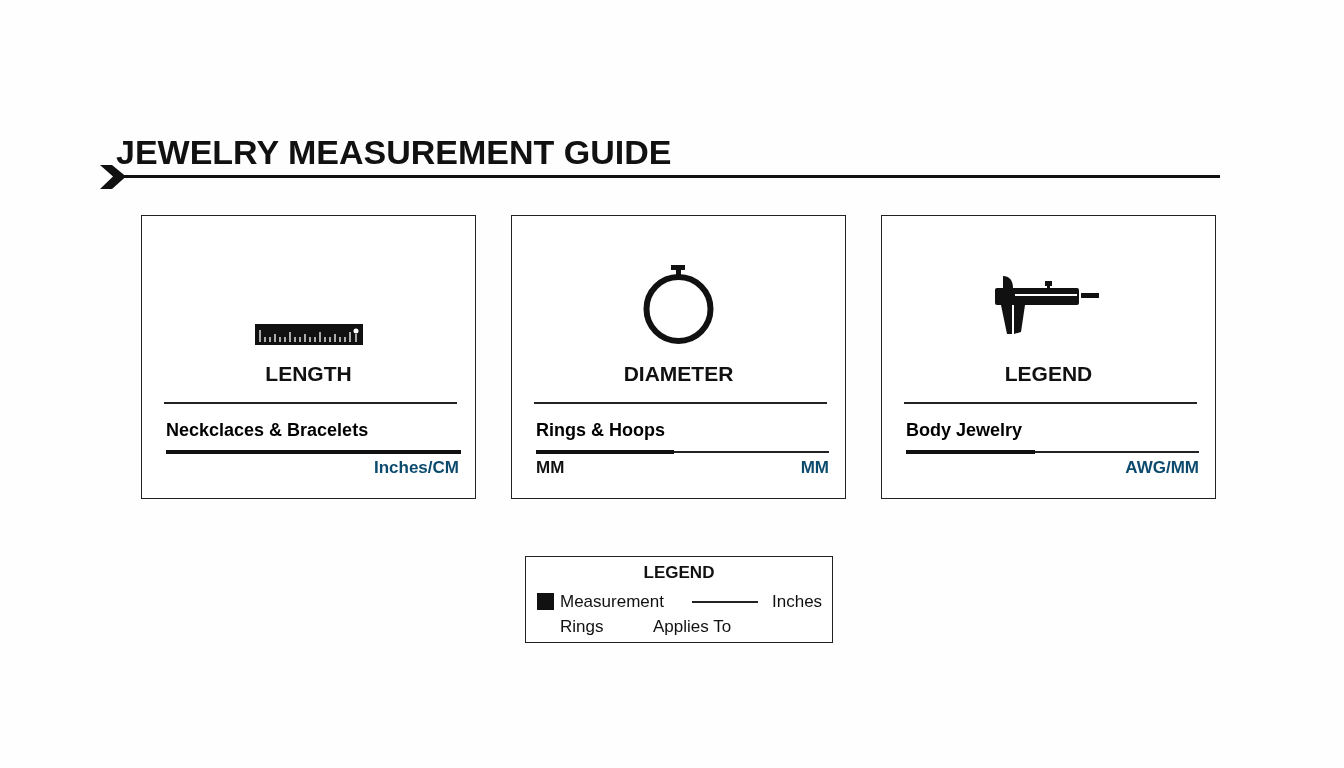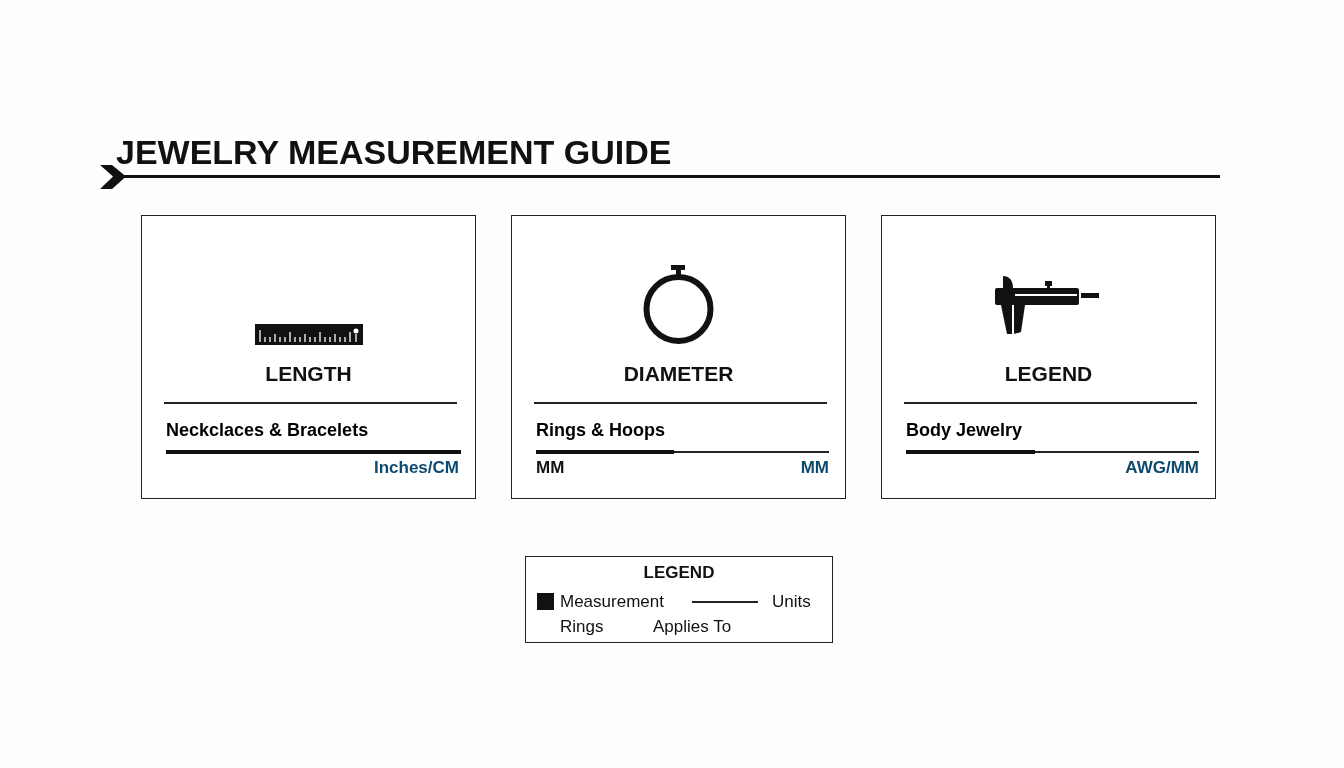--- a/index.html
+++ b/index.html
@@ -138,14 +138,14 @@
   <div class="unit-right">AWG/MM</div>
 </div>
 
 <div class="legend">
   <div class="lg-title">LEGEND</div>
   <div class="swatch"></div>
   <div class="lg-text" style="left:34px; top:35px;">Measurement</div>
   <div class="lg-text" style="left:34px; top:60px;">Rings</div>
   <div class="lg-line"></div>
   <div class="lg-text" style="left:127px; top:60px;">Applies To</div>
-  <div class="lg-text" style="left:246px; top:35px;">Units</div>
+  <div class="lg-text" style="left:246px; top:35px;">Inches</div>
 </div>
 
 </body></html>

